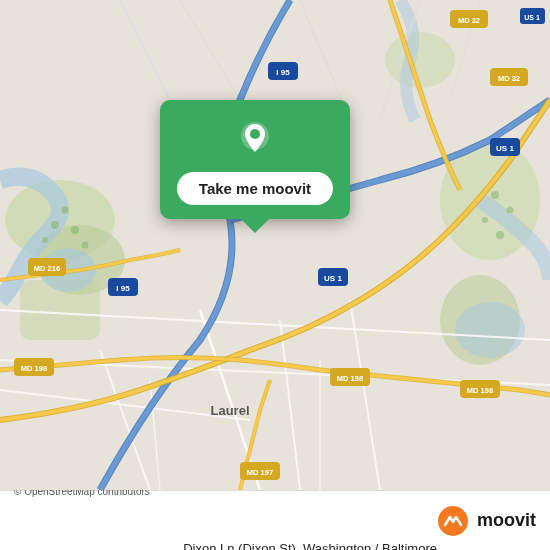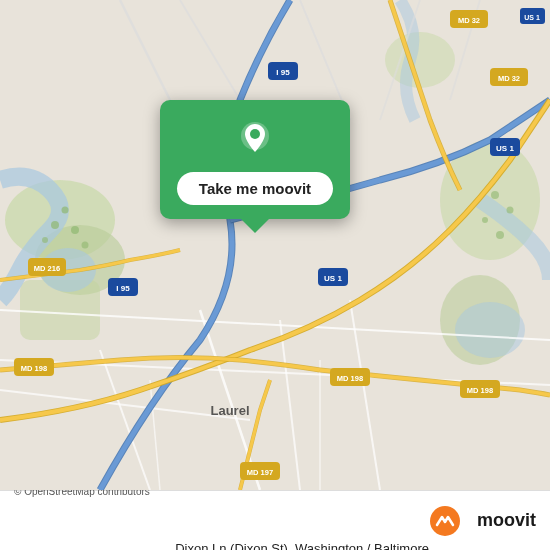--- a/index.html
+++ b/index.html
@@ -89,21 +89,21 @@
       color: #222;
       font-weight: 500;
       flex: 1;
       margin-left: 8px;
       text-align: right;
     }
 
     #moovit-logo {
       display: flex;
       align-items: center;
-      gap: 16px;
+      gap: 8px;
     }
 
     .moovit-text {
       font-size: 18px;
       font-weight: 700;
       color: #1a1a1a;
     }
 
     .moovit-icon {
       width: 32px;

